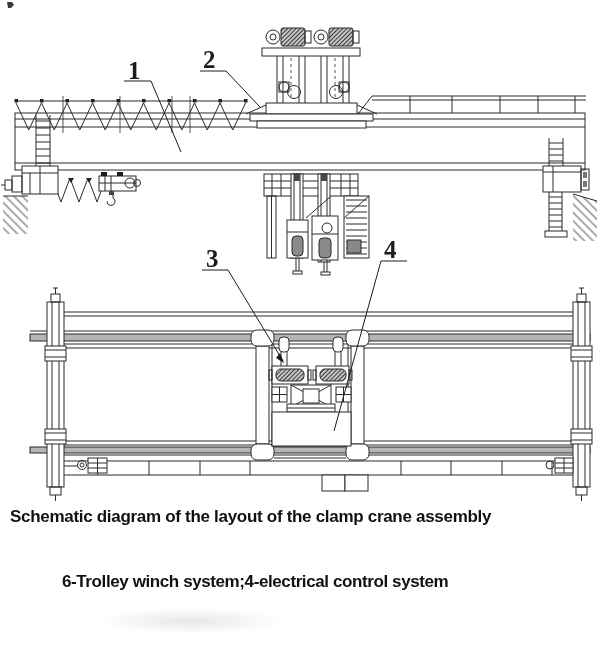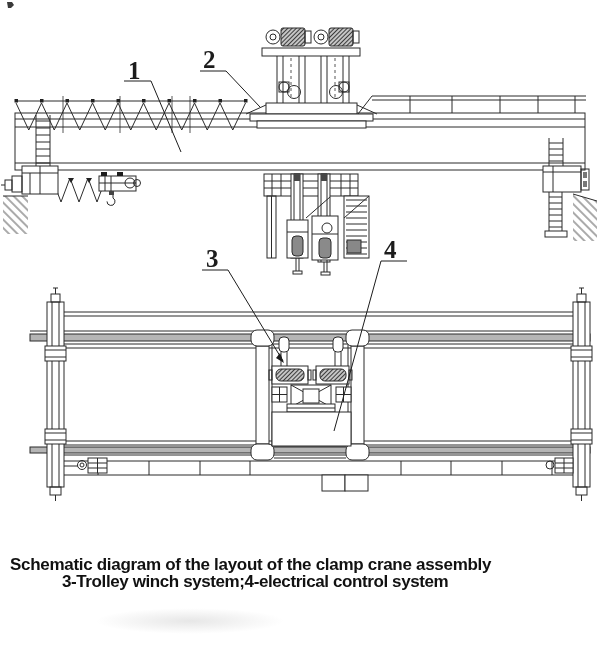--- a/index.html
+++ b/index.html
@@ -1,20 +1,20 @@
 <!DOCTYPE html>
 <html><head>
 <meta charset="utf-8">
 <style>
   html,body{margin:0;padding:0;background:#fff;}
   #stage{position:relative;width:600px;height:660px;background:#ffffff;overflow:hidden;
          font-family:"Liberation Sans",sans-serif;}
   #drawing{position:absolute;left:0;top:0;}
   .cap{position:absolute;color:#111;font-weight:700;white-space:nowrap;}
-  .cap-title{left:10px;top:507px;font-size:17px;letter-spacing:-0.3px;margin-top:48px;}
+  .cap-title{left:10px;top:507px;font-size:17px;letter-spacing:-0.3px;}
   .cap-l2{left:62px;top:530px;font-size:17px;letter-spacing:-0.2px;}
   .cap-l3{left:62px;top:572px;font-size:17px;letter-spacing:-0.4px;}
   .smudge{position:absolute;left:95px;top:608px;width:190px;height:26px;border-radius:50%;
           background:radial-gradient(ellipse at center,rgba(120,120,120,.18),rgba(120,120,120,0) 70%);}
   svg text.callout{font-family:"Liberation Serif",serif;font-weight:700;font-size:25px;fill:#1c1c1c;}
 </style>
 </head>
 <body>
 
 <div id="stage">
@@ -281,15 +281,15 @@
       <polygon points="284,363 276,358 280,353" fill="#1c1c1c" stroke="none"></polygon>
     </g>
     <g>
       <text class="callout" x="384" y="258" stroke="none" fill="#1c1c1c">4</text>
       <path d="M381,261H407 M381,261L334,431"></path>
     </g>
   </g>
 </svg>
 
   <div class="cap cap-title">Schematic diagram of the layout of the clamp crane assembly</div>
-  <div class="cap cap-l3">3-Trolley winch system;4-electrical control system</div>
+  <div class="cap cap-l3">6-Trolley winch system;4-electrical control system</div>
   <div class="smudge"></div>
 </div>
 
 </body></html>

